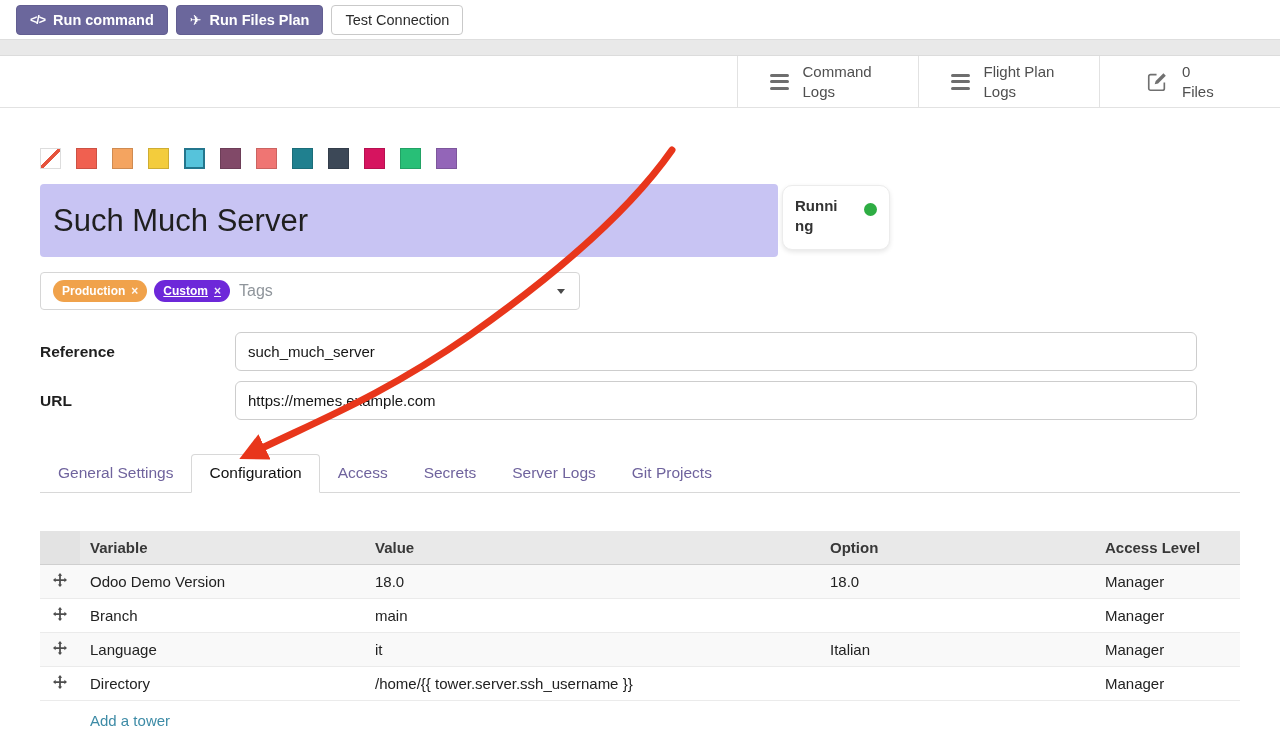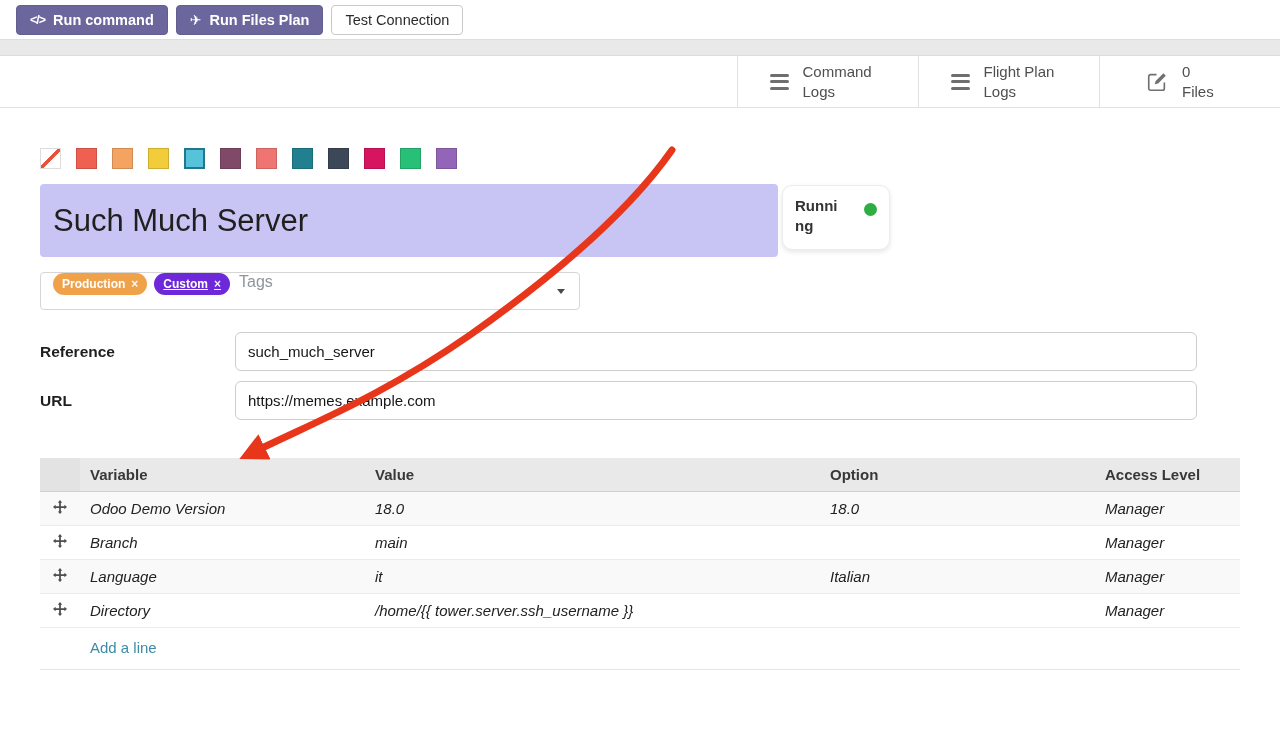--- a/index.html
+++ b/index.html
@@ -41,21 +41,21 @@
   .title-row { display:flex; margin-top:15px; gap:4px; align-items:flex-start; }
   .title-input { width:738px; height:73px; background:#c8c4f3; border:none; border-radius:4px;
     padding:16px 13px; font-size:31px; color:#1f1f1f; font-family:inherit; outline:none; }
   .status-card { width:108px; height:65px; margin-top:1px; background:#fff; border:1px solid #ececec;
     border-radius:10px; box-shadow:0 2px 5px rgba(0,0,0,.10); padding:10px 12px; display:flex; }
   .status-text { font-weight:700; font-size:15px; color:#333; width:48px; word-break:break-all; line-height:1.3; }
   .status-dot { width:13px; height:13px; border-radius:50%; margin-left:auto; margin-top:7px; }
 
   
   .tags-box { margin-top:15px; width:540px; height:38px; border:1px solid #d6d6d6; border-radius:4px;
-    display:flex; align-items:flex-start; gap:7px; padding:0 12px; position:relative; cursor:pointer; }
+    display:flex; align-items:center; gap:7px; padding:0 12px; position:relative; cursor:pointer; }
   .tag { display:inline-flex; align-items:center; gap:6px; color:#fff; font-size:12px; font-weight:700;
     padding:4px 9px; border-radius:11px; }
   .tag-x { font-size:12px; opacity:.92; font-weight:700; cursor:pointer; }
   .tags-ph { color:#8f959b; font-size:16px; margin-left:2px; }
   .caret { position:absolute; right:14px; top:16px; width:0; height:0;
     border-left:4.5px solid transparent; border-right:4.5px solid transparent; border-top:5px solid #4a4a4a; }
 
   
   .field-row { display:flex; align-items:center; }
   .field-row.reference { margin-top:22px; }
@@ -71,21 +71,21 @@
   .tab.active { background:#fff; color:#111; font-weight:400;
     border-color:#d8d8d8 #d8d8d8 #fff; border-radius:4px 4px 0 0; }
 
   
   .table-wrap { margin-top:38px; width:1200px; }
   table { border-collapse:collapse; width:1200px; font-size:15px; table-layout:fixed; }
   col.c-handle{width:40px} col.c-var{width:285px} col.c-val{width:455px} col.c-opt{width:275px} col.c-acc{width:145px}
   th,td { text-align:left; overflow:hidden; white-space:nowrap; }
   thead th { background:#e9e9e9; font-weight:700; color:#383838; padding:8px 10px; border-bottom:1px solid #cfcfcf; }
   thead th.col-handle { background:#e3e3e3; }
-  tbody td { padding:8px 10px; border-bottom:1px solid #ebebeb; color:#222;font-style:italic; }
+  tbody td { padding:8px 10px; border-bottom:1px solid #ebebeb; color:#222; }
   tbody tr.odd { background:#f9f9f9; }
   td.col-handle { padding:8px 0; text-align:center; }
   .move { display:inline-block; cursor:move; line-height:0; }
   .add-line { width:1200px; padding:11px 0 13px 50px; font-size:15px; color:#3d8ba6; cursor:pointer;
     border-bottom:1px solid #e6e6e6; }
 
   
   .annotation { position:absolute; left:0; top:0; pointer-events:none; z-index:60; }
 </style>
 </head>
@@ -177,20 +177,28 @@
   <div class="field-row reference">
     <label class="field-label">Reference</label>
     <input class="field-input" value="such_much_server" style="">
   </div>
 
   <div class="field-row url">
     <label class="field-label">URL</label>
     <input class="field-input" value="https://memes.example.com" style="">
   </div>
 
+  <div class="tabs">
+    <div class="tab">General Settings</div>
+    <div class="tab active">Configuration</div>
+    <div class="tab">Access</div>
+    <div class="tab">Secrets</div>
+    <div class="tab">Server Logs</div>
+    <div class="tab">Git Projects</div>
+  </div>
 
   <div class="table-wrap">
     <table>
       <colgroup>
           <col class="c-handle">
           <col class="c-var">
           <col class="c-val">
           <col class="c-opt">
           <col class="c-acc">
         </colgroup>
@@ -243,21 +251,21 @@
                   <path fill="#4d4d4d" d="M8,0 L10.5,3 H9 V7 H13 V5.5 L16,8 L13,10.5 V9 H9 V13 H10.5 L8,16 L5.5,13 H7 V9 H3 V10.5 L0,8 L3,5.5 V7 H7 V3 H5.5 Z"></path>
                 </svg>
           </span></td>
           <td>Directory</td>
           <td>/home/{{ tower.server.ssh_username }}</td>
           <td></td>
           <td>Manager</td>
         </tr>
       </tbody>
     </table>
-    <div class="add-line">Add a line</div>
+    <div class="add-line">Add a tower</div>
   </div>
 </div>
 
 <svg class="annotation" width="1280" height="742" viewBox="0 0 1280 742">
   <defs>
     <marker id="ah" viewBox="0 0 10 10" refX="1" refY="5" markerWidth="4" markerHeight="4" orient="auto">
       <path d="M0,0 L10,5 L0,10 Z" fill="#E8361B"></path>
     </marker>
   </defs>
   <path d="M 672 150 C 630 210, 555 275, 470 335 C 385 394, 320 420, 262 448" fill="none" stroke-width="7" stroke-linecap="round" marker-end="url(#ah)" stroke="#E8361B"></path>

